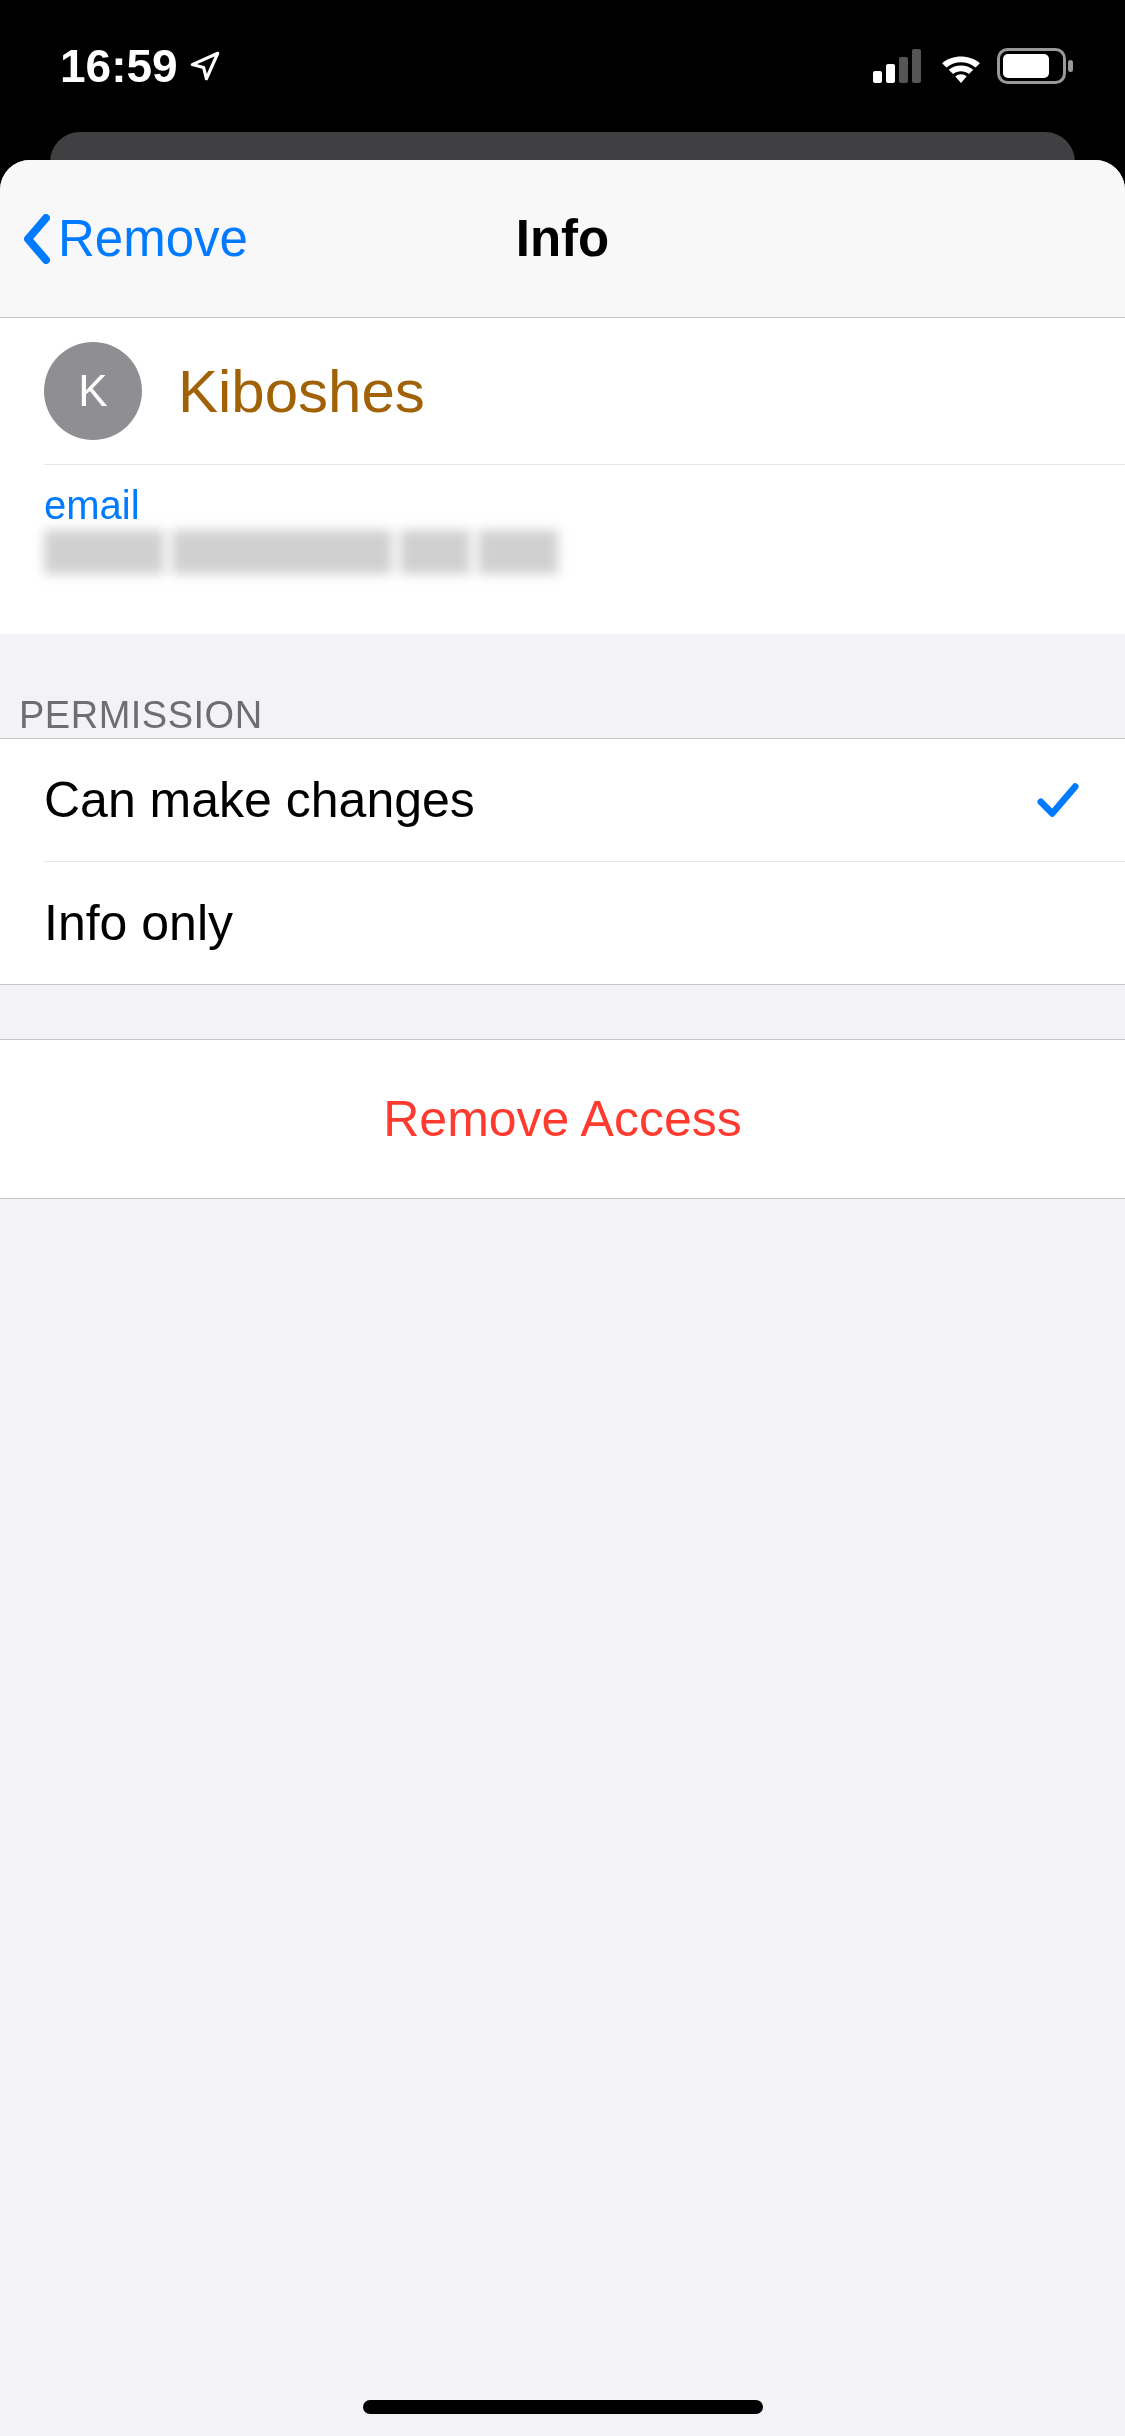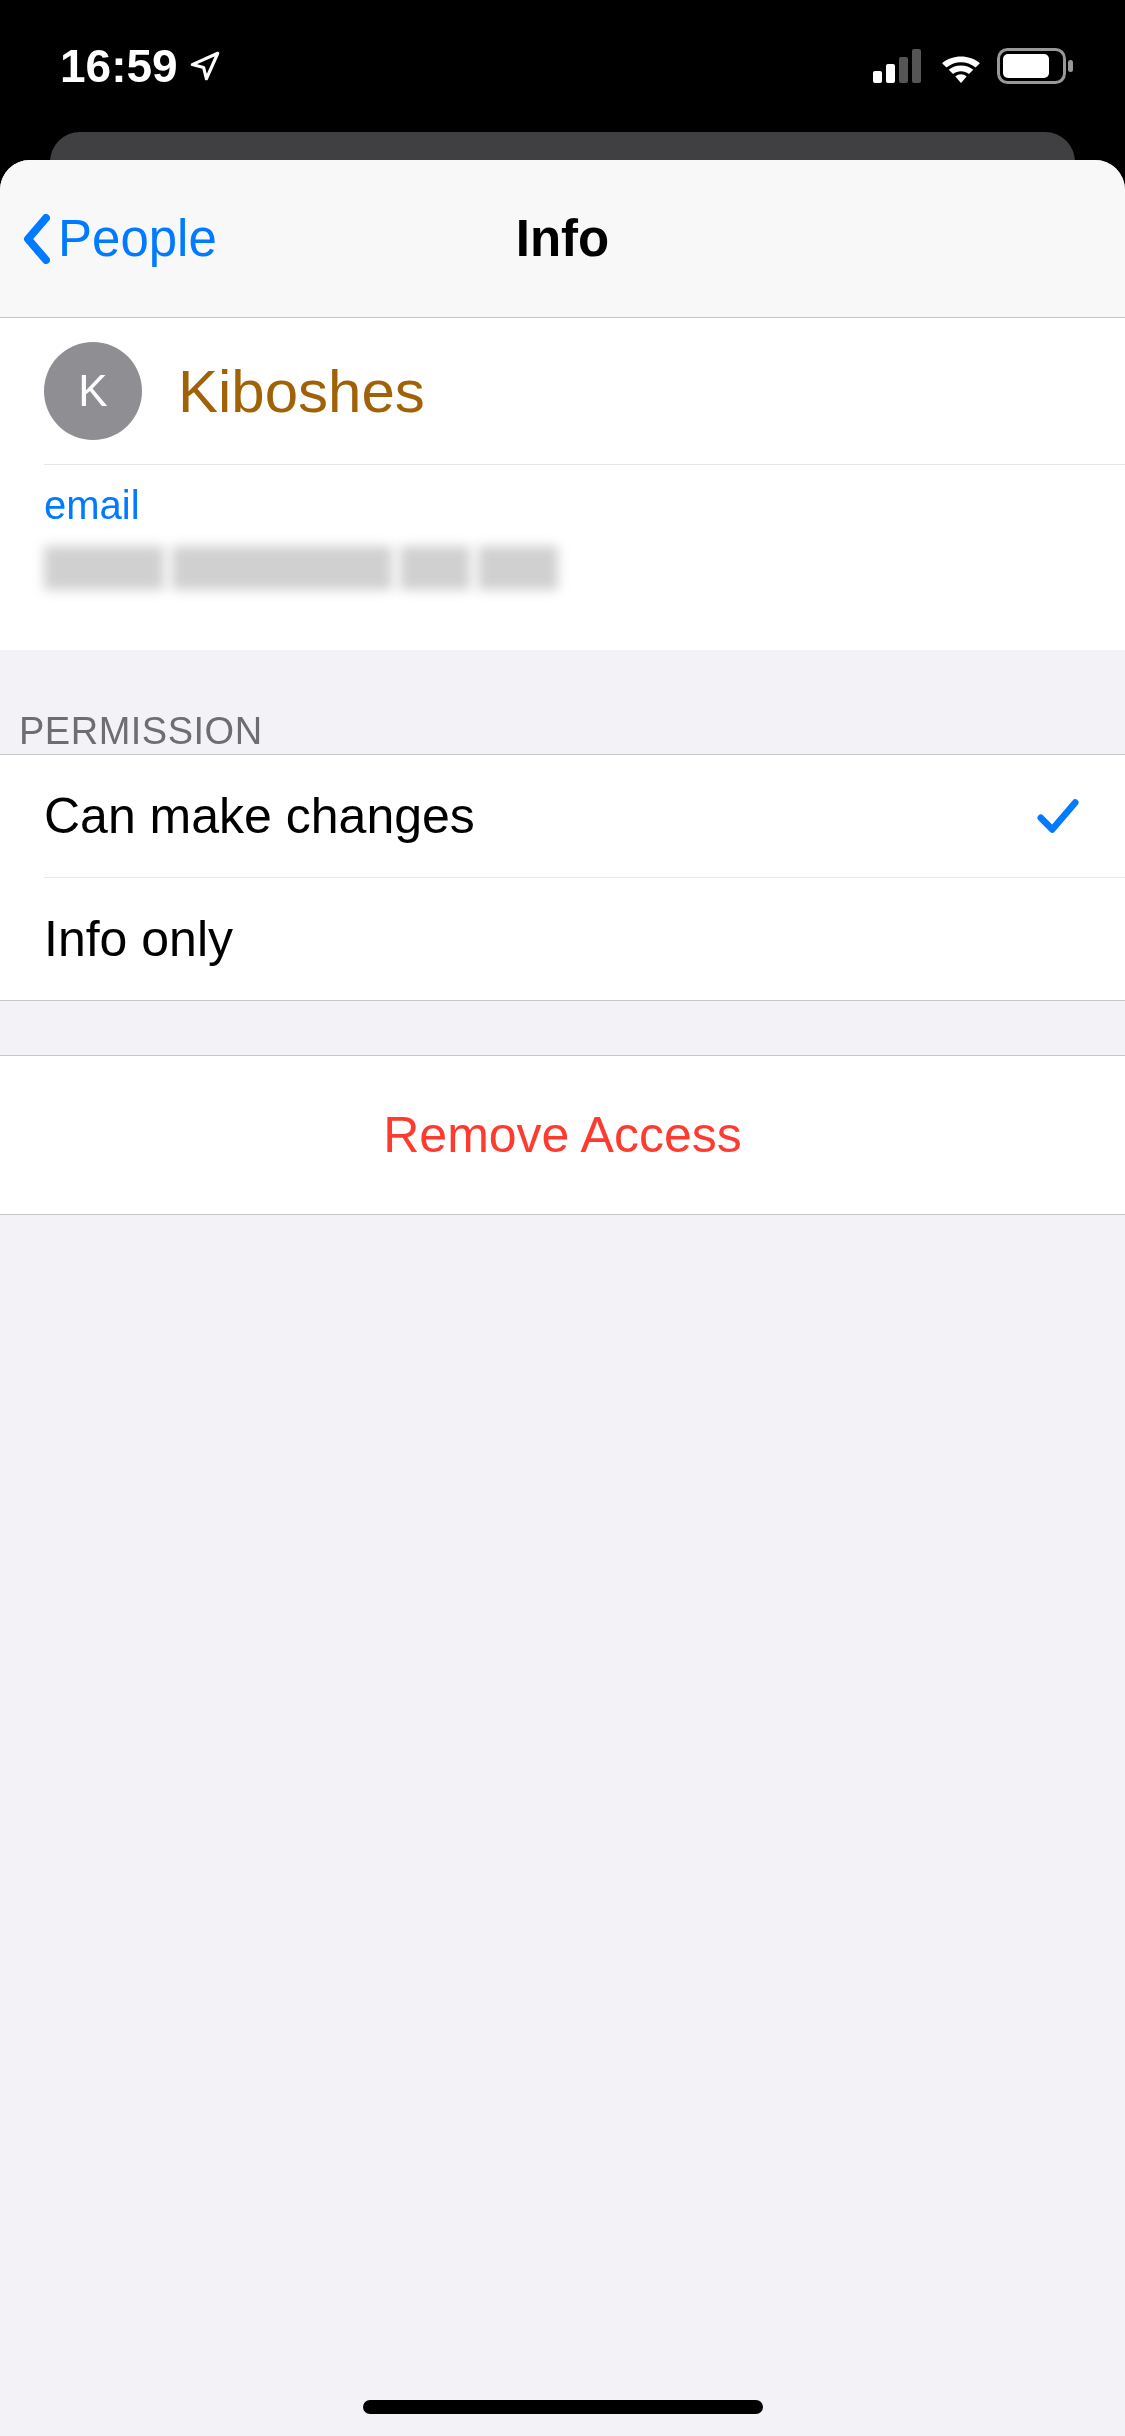--- a/index.html
+++ b/index.html
@@ -133,21 +133,21 @@
       padding-left: 0;
     }
 
     .email-row-content {
       margin-left: 0;
     }
 
     .email-label {
       color: #007aff;
       font-size: 40px;
-      margin-bottom: 18px;
+      margin-bottom: 2px;
     }
 
     .email-value {
       display: flex;
       gap: 8px;
     }
 
     .blur-block {
       background: #d0d0d0;
       height: 44px;
@@ -249,21 +249,21 @@
 </div>
 
 <div class="sheet-back"></div>
 
 <div class="sheet">
   <div class="nav-bar">
     <div class="back-button">
       <svg class="chevron-left" viewBox="0 0 14 25">
         <polyline points="12,2 3,12.5 12,23" fill="none" stroke="#007aff" stroke-width="4" stroke-linecap="round" stroke-linejoin="round"></polyline>
       </svg>
-      <span>People</span>
+      <span>Remove</span>
     </div>
     <div class="nav-title">Info</div>
   </div>
 
   <div class="contact-section">
     <div class="contact-row">
       <div class="avatar">K</div>
       <div class="contact-name">Kiboshes</div>
     </div>
     <div class="email-row">

